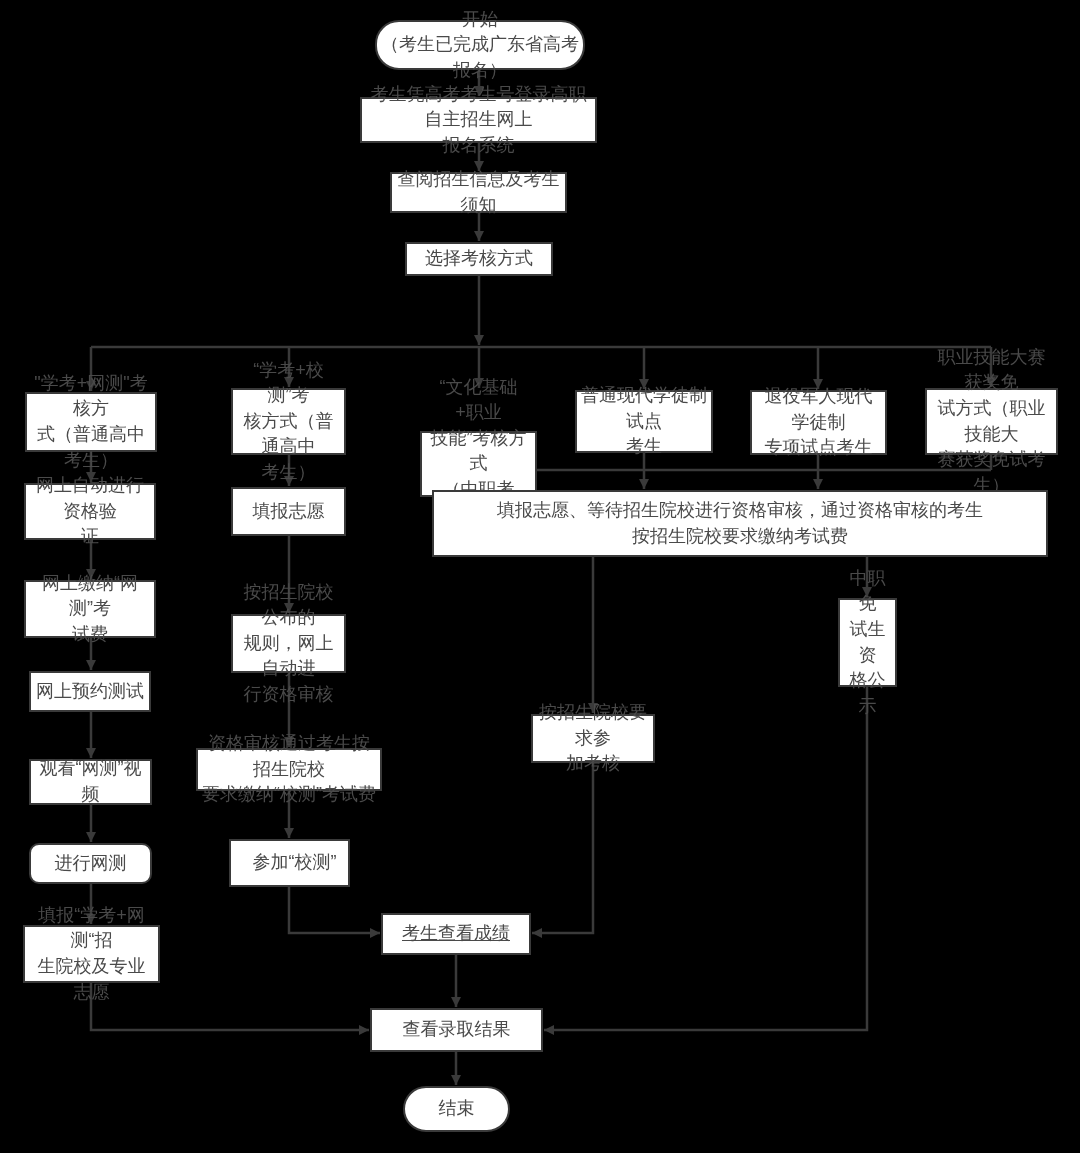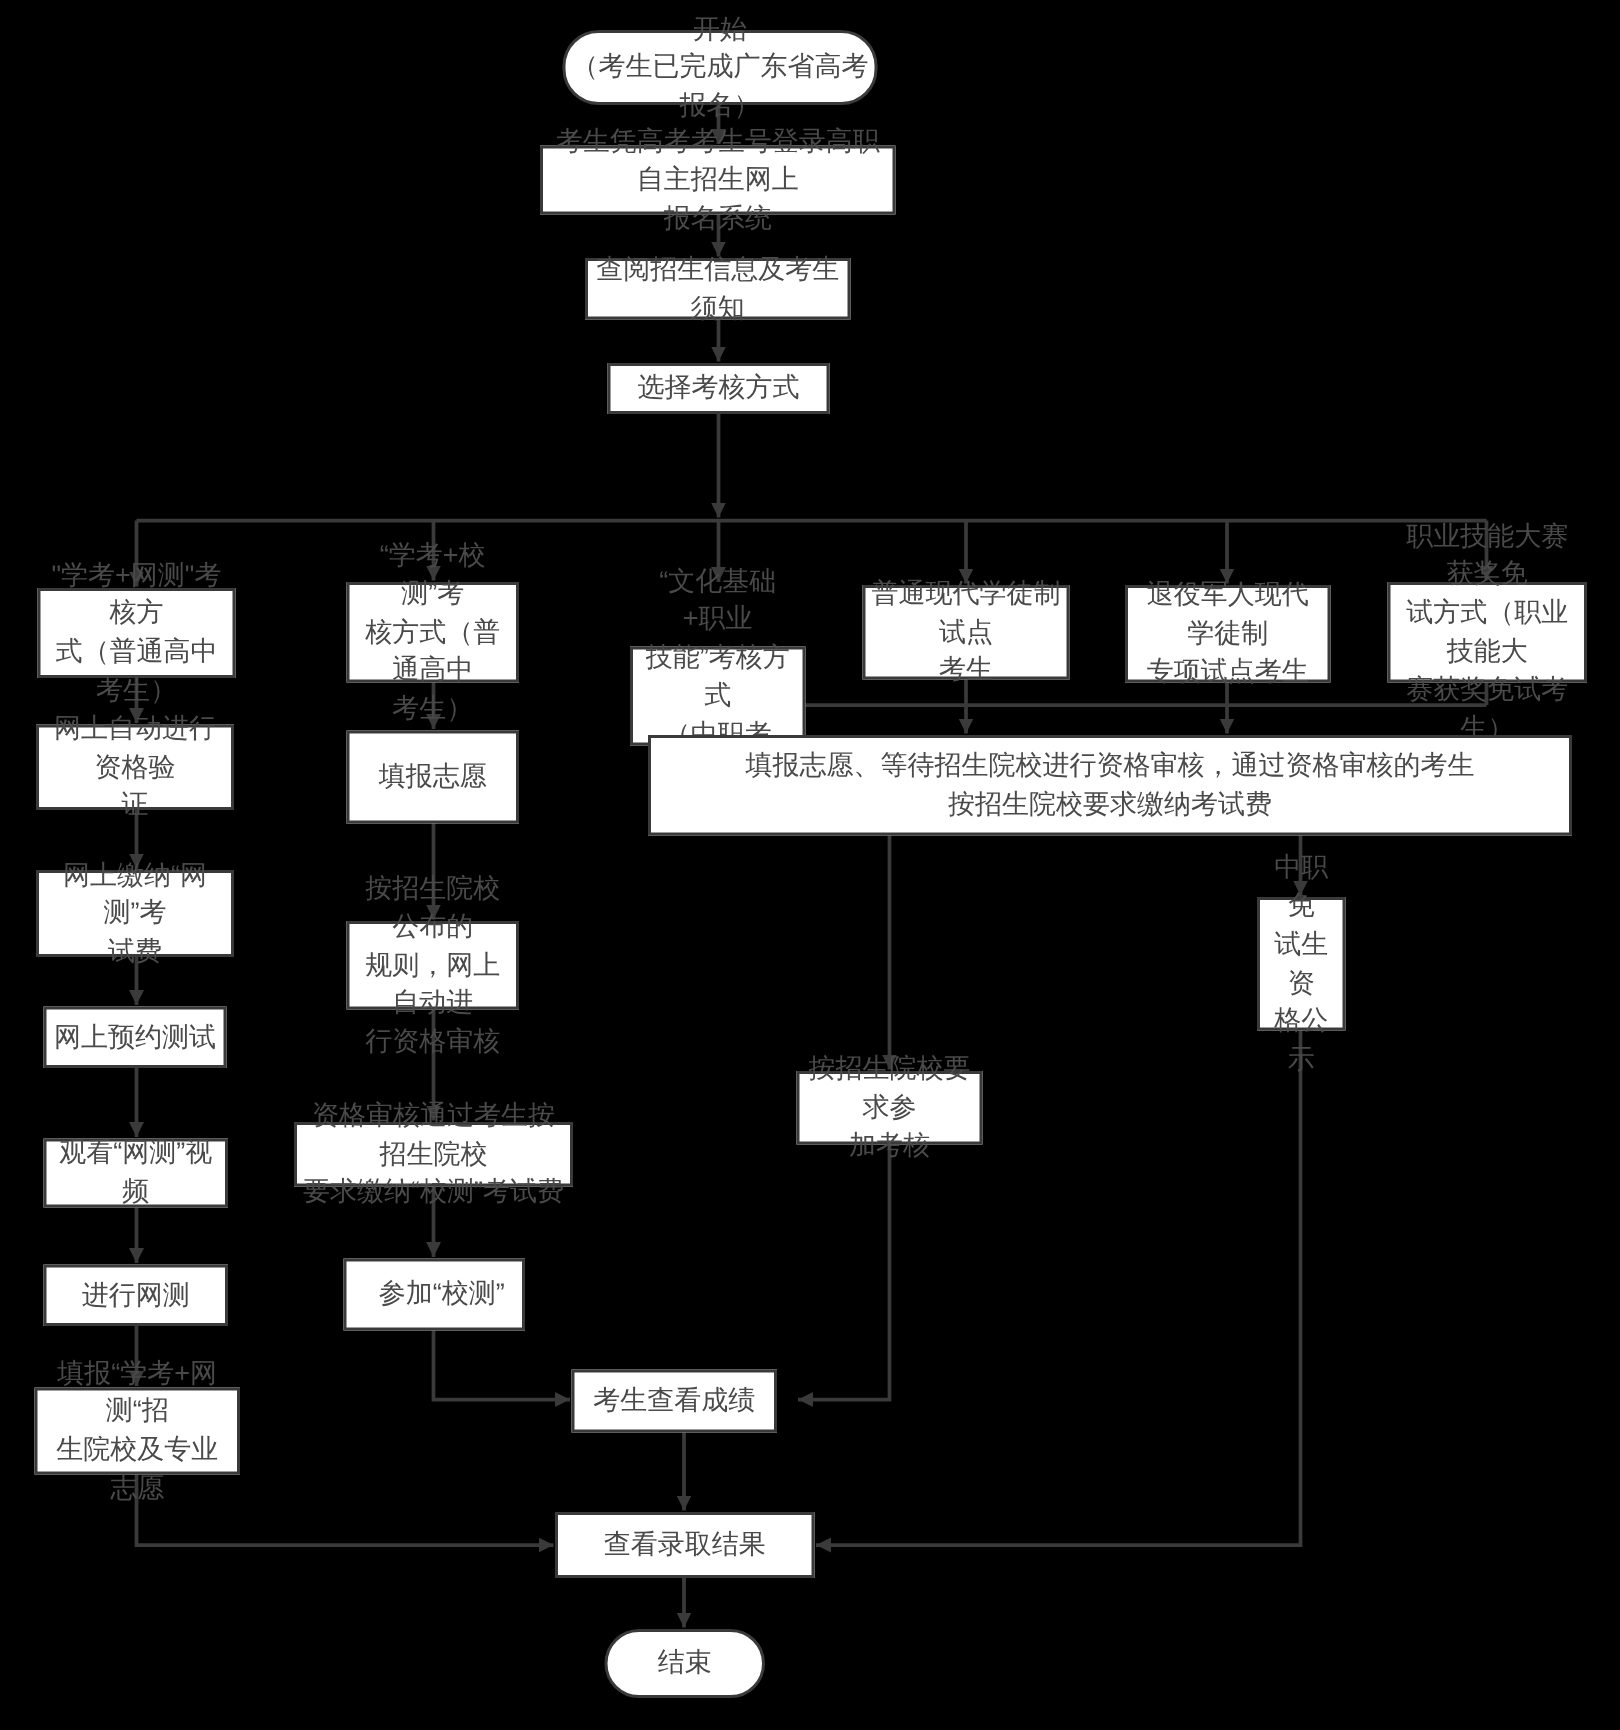--- a/index.html
+++ b/index.html
@@ -105,37 +105,37 @@
   <div class="node" style="left:925px; top:388px; width:133px; height:67px;">职业技能大赛获奖免
 试方式（职业技能大
 赛获奖免试考生）</div>
 
   <div class="node" style="left:24px; top:483px; width:132px; height:57px;">网上自动进行资格验
 证</div>
   <div class="node" style="left:24px; top:580px; width:132px; height:58px;">网上缴纳“网测”考
 试费</div>
   <div class="node" style="left:29px; top:759px; width:123px; height:46px;">观看“网测”视频</div>
   <div class="node" style="left:29px; top:671px; width:122px; height:41px;">网上预约测试</div>
-  <div class="node" style="left:29px; top:843px; width:123px; height:41px;">进行网测</div>
+  <div class="node" style="left:29px; top:843px; width:123px; height:41px;border-radius:10px;">进行网测</div>
   <div class="node" style="left:23px; top:925px; width:137px; height:58px;">填报“学考+网测“招
 生院校及专业志愿</div>
 
-  <div class="node" style="left:231px; top:487px; width:115px; height:62px;">填报志愿</div>
+  <div class="node" style="left:231px; top:487px; width:115px; height:49px;">填报志愿</div>
   <div class="node" style="left:231px; top:614px; width:115px; height:59px;">按招生院校公布的
 规则，网上自动进
 行资格审核</div>
   <div class="node" style="left:196px; top:748px; width:186px; height:43px;">资格审核通过考生按招生院校
 要求缴纳“校测”考试费</div>
   <div class="node" style="left:229px; top:839px; width:121px; height:48px;padding-left:14px;">参加“校测”</div>
 
   <div class="node" style="left:432px; top:490px; width:616px; height:67px;">填报志愿、等待招生院校进行资格审核，通过资格审核的考生
 按招生院校要求缴纳考试费</div>
   <div class="node" style="left:838px; top:598px; width:59px; height:89px;">中职免
 试生资
 格公示</div>
   <div class="node" style="left:531px; top:714px; width:124px; height:49px;">按招生院校要求参
 加考核</div>
 
-  <div class="node" style="left:381px; top:913px; width:137px; height:42px;">考生查看成绩</div>
+  <div class="node" style="left:381px; top:913px; width:150px; height:42px;text-decoration:underline;">考生查看成绩</div>
   <div class="node" style="left:370px; top:1008px; width:173px; height:44px;">查看录取结果</div>
   <div class="node rounded" style="left:403px; top:1086px; width:107px; height:46px;">结束</div>
 
 </div>
 
 </body></html>

